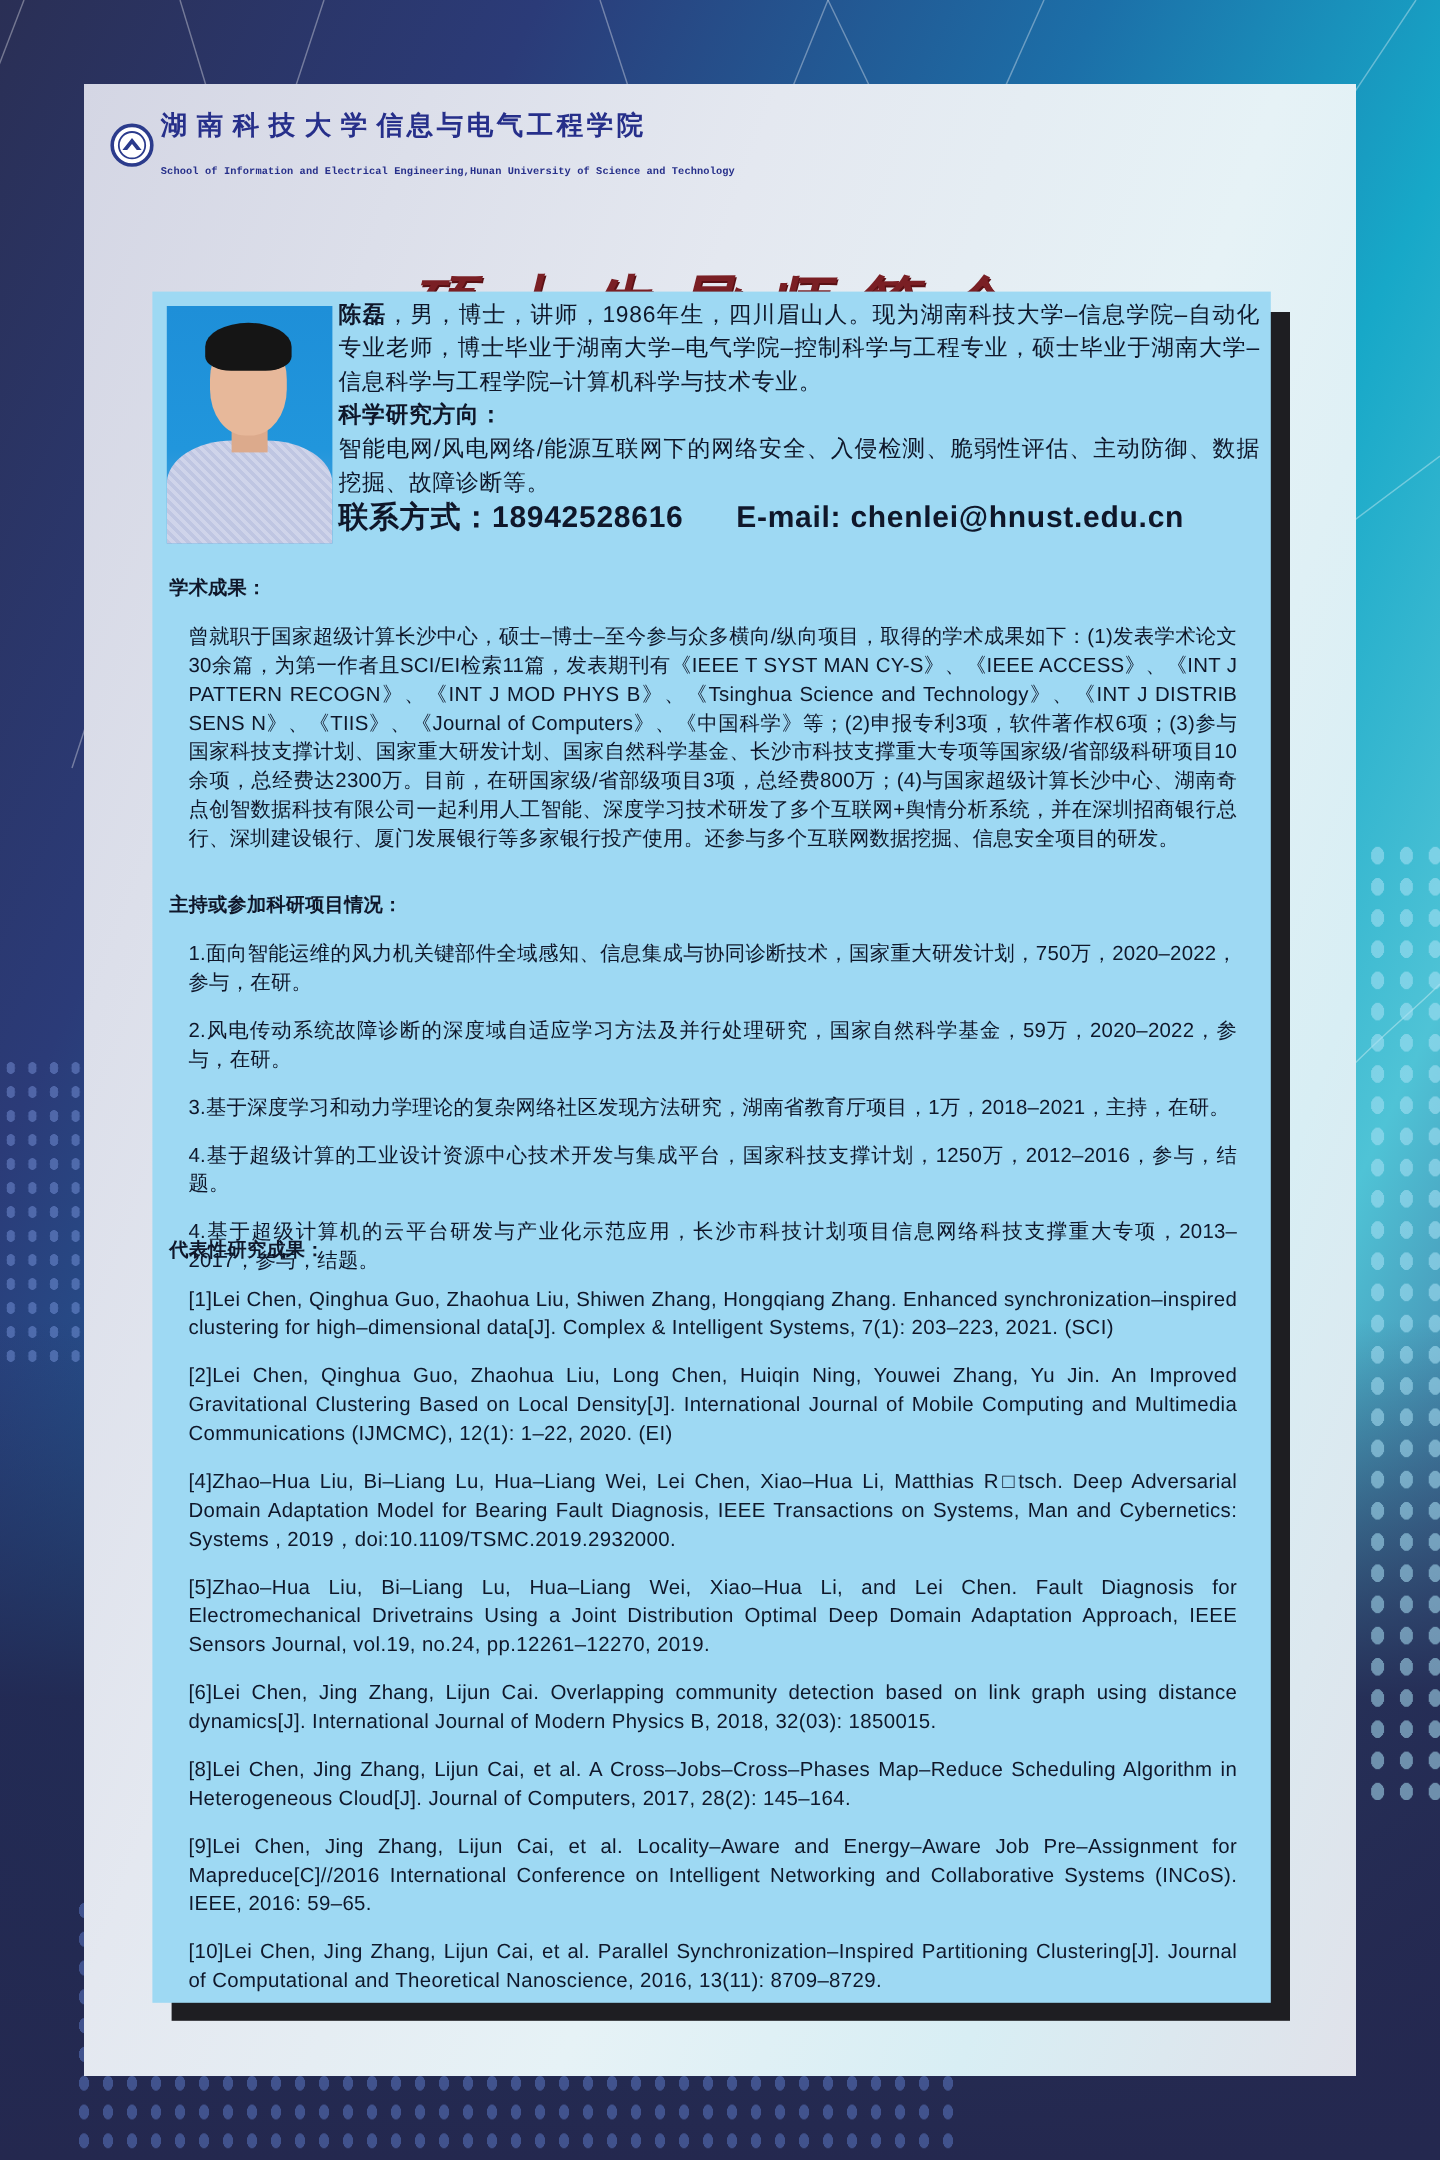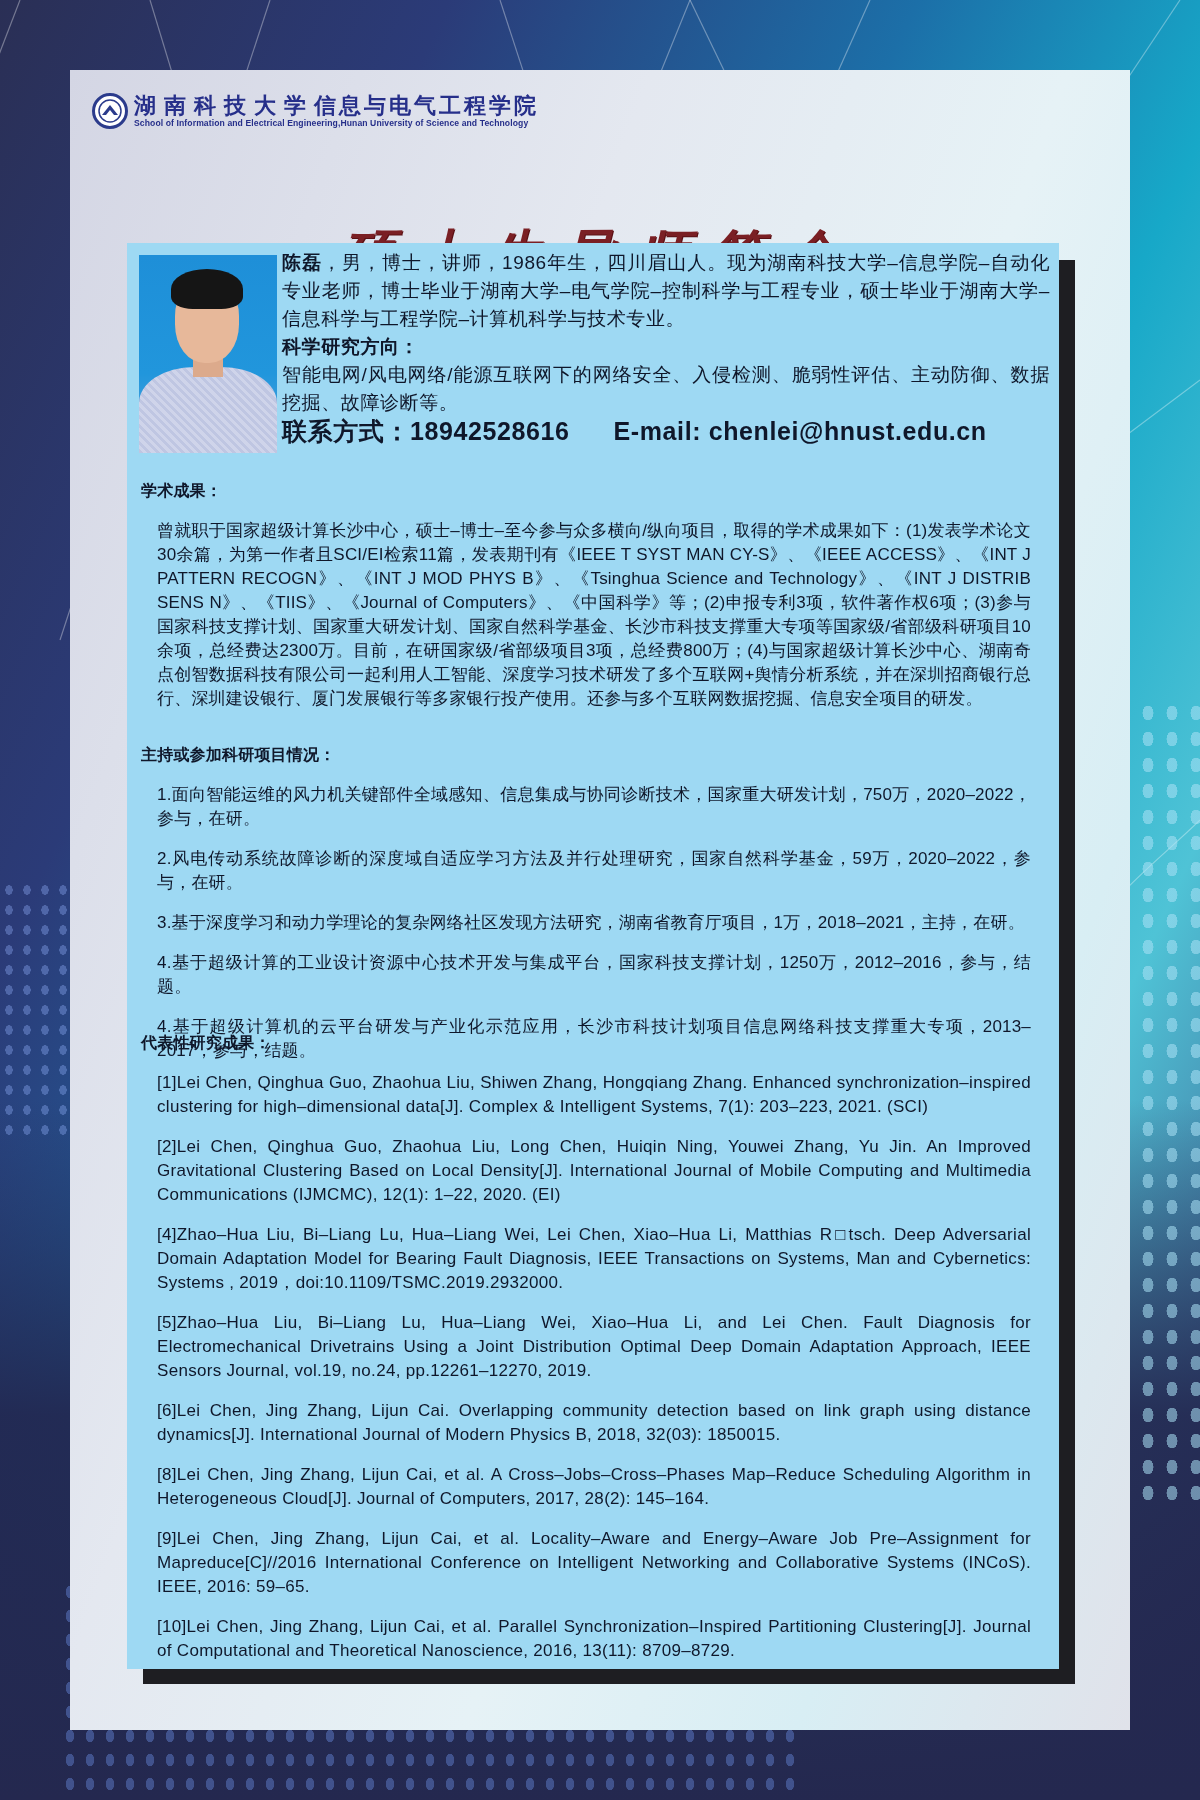--- a/index.html
+++ b/index.html
@@ -41,22 +41,22 @@
     border: 3px solid #2b3b8c; background: #fff;
     display: flex; align-items: center; justify-content: center; margin-right: 6px;
   }
   .logo-text { display: flex; flex-direction: column; }
   .logo-cn {
     color: #262f8a; font-family: "DejaVu Serif", "Liberation Serif", serif;
     font-weight: bold; font-size: 22px; letter-spacing: 3px; line-height: 26px;
   }
   .logo-cn .script { letter-spacing: 8px; }
   .logo-en {
-    color: #262f8a; font-family: Liberation Sans, sans-serif; font-weight: bold;
-    font-size: 8.6px; line-height: 11px; letter-spacing: 0.1px;
+    color: #262f8a; font-family: Liberation Mono, monospace; font-weight: bold;
+    font-size: 8.6px; line-height: 11px; letter-spacing: 0.1px; margin-top: 20px;
   }
   .page-title {
     position: absolute; left: 0; right: 0; top: 150px; text-align: center;
     color: #7a1f24; font-family: "DejaVu Serif", "Liberation Serif", serif;
     font-weight: bold; font-size: 52px; letter-spacing: 22px;
     text-shadow: 1px 1px 0 #5a1014;
     font-style: italic;
   }
   .panel-shadow {
     position: absolute; left: 73px; top: 190px; width: 932px; height: 1424px;

